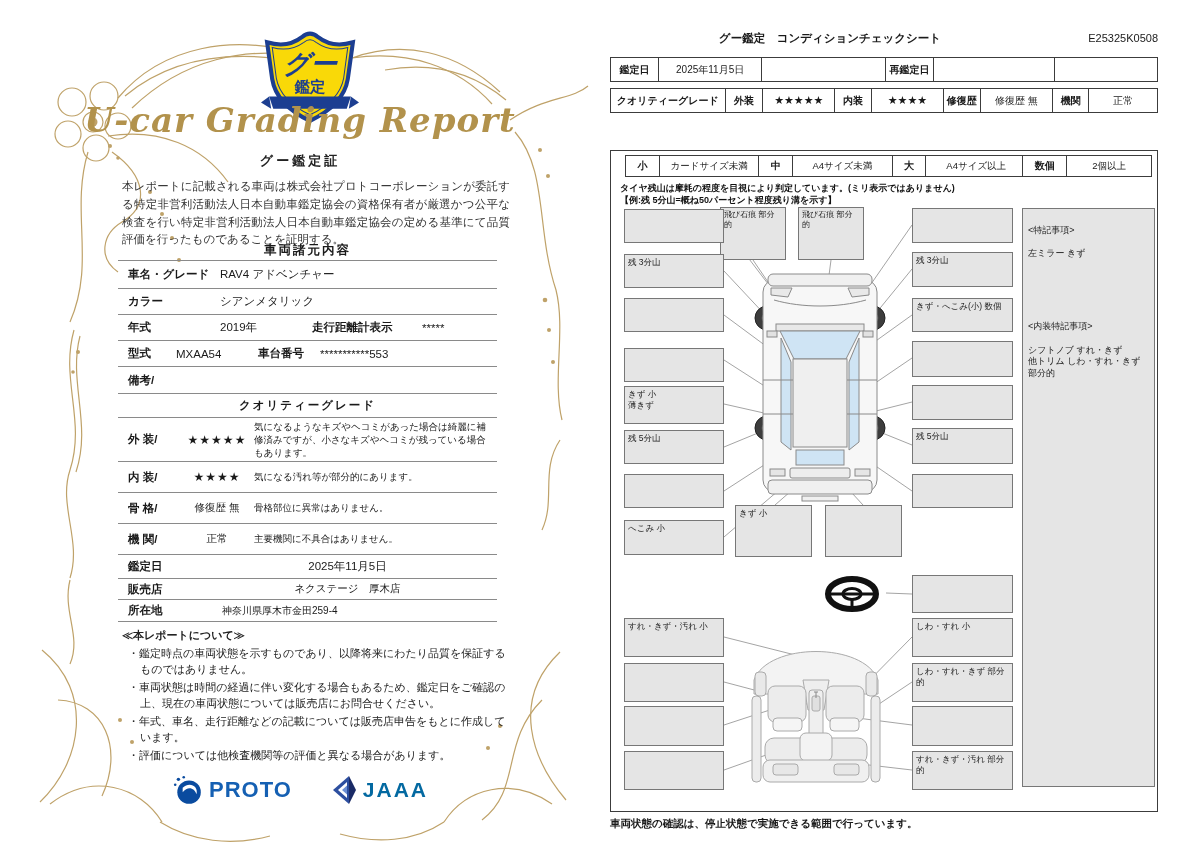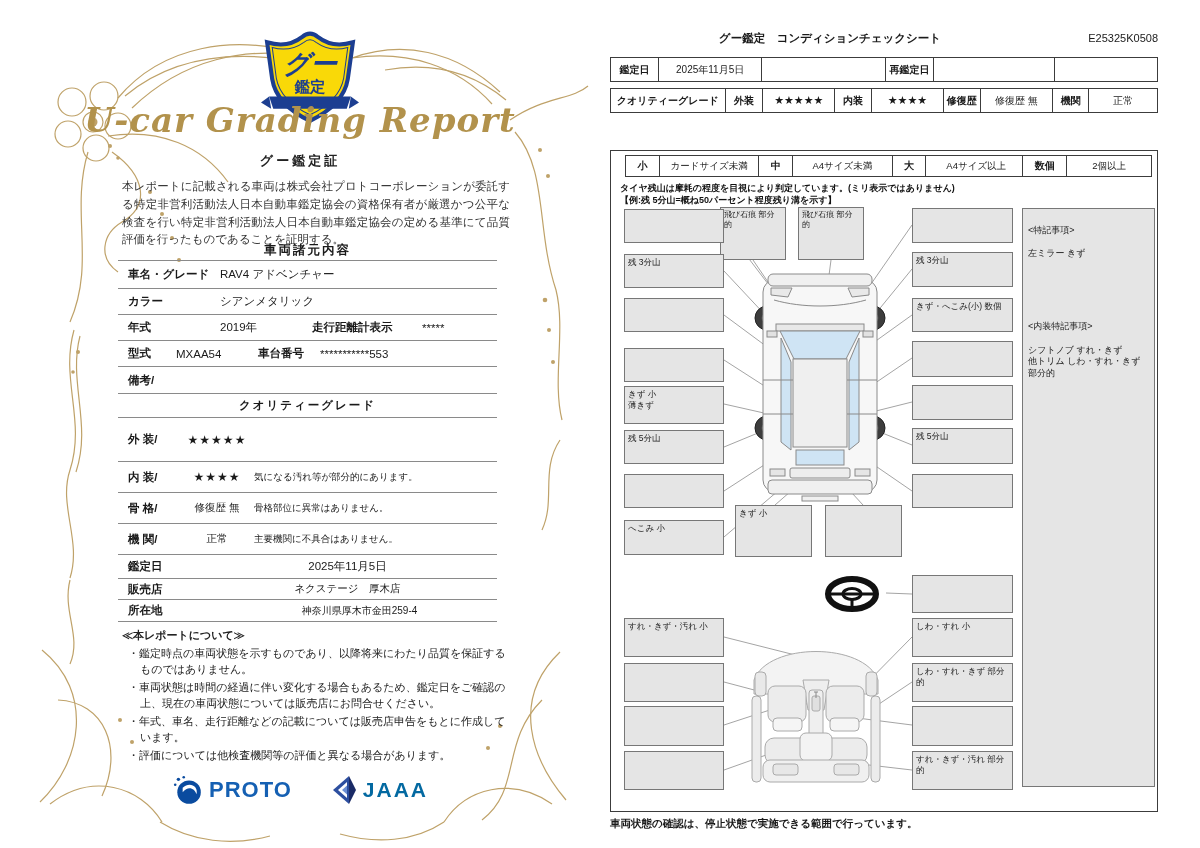--- a/index.html
+++ b/index.html
@@ -133,20 +133,21 @@
         <span class="cl" style="width:62px;">車台番号</span>
         <span class="cv">***********553</span>
       </div>
       <div class="cert-row" style="height:27px;">
         <span class="cl">備考/</span>
       </div>
       <div class="cert-row c-head" style="height:24px;justify-content:center;padding-left:0;">クオリティーグレード</div>
       <div class="cert-row" style="height:44px;">
         <span class="cl" style="width:52px;">外 装/</span>
         <span class="cv stars" style="width:74px;text-align:center;font-size:12px;">★★★★★</span>
+        <span class="gdesc">気になるようなキズやヘコミがあった場合は綺麗に補修済みですが、小さなキズやヘコミが残っている場合もあります。</span>
       </div>
       <div class="cert-row" style="height:31px;">
         <span class="cl" style="width:52px;">内 装/</span>
         <span class="cv stars" style="width:74px;text-align:center;font-size:12px;">★★★★</span>
         <span class="gdesc">気になる汚れ等が部分的にあります。</span>
       </div>
       <div class="cert-row" style="height:31px;">
         <span class="cl" style="width:52px;">骨 格/</span>
         <span class="cv" style="width:74px;text-align:center;font-size:10.5px;">修復歴 無</span>
         <span class="gdesc">骨格部位に異常はありません。</span>
@@ -159,21 +160,21 @@
       <div class="cert-row" style="height:24px;">
         <span class="cl" style="width:70px;">鑑定日</span>
         <span class="cv" style="flex:1;text-align:center;">2025年11月5日</span>
       </div>
       <div class="cert-row" style="height:21px;font-size:10.5px;">
         <span class="cl" style="width:70px;font-size:11.5px;">販売店</span>
         <span class="cv" style="flex:1;text-align:center;font-size:10.5px;">ネクステージ　厚木店</span>
       </div>
       <div class="cert-row" style="height:22px;gap:24px;">
         <span class="cl" style="width:70px;">所在地</span>
-        <span class="cv" style="flex:1;text-align:center;font-size:10px;">神奈川県厚木市金田259-4</span>
+        <span class="cv" style="flex:1;font-size:10px;">神奈川県厚木市金田259-4</span>
       </div>
     </div>
 
     <div class="notes" style="left:122px;top:628px;width:384px;">
       <div style="font-weight:bold;">≪本レポートについて≫</div>
       <ul>
         <li>・鑑定時点の車両状態を示すものであり、以降将来にわたり品質を保証するものではありません。</li>
         <li>・車両状態は時間の経過に伴い変化する場合もあるため、鑑定日をご確認の上、現在の車両状態については販売店にお問合せください。</li>
         <li>・年式、車名、走行距離などの記載については販売店申告をもとに作成しています。</li>
         <li>・評価については他検査機関等の評価と異なる場合があります。</li>

